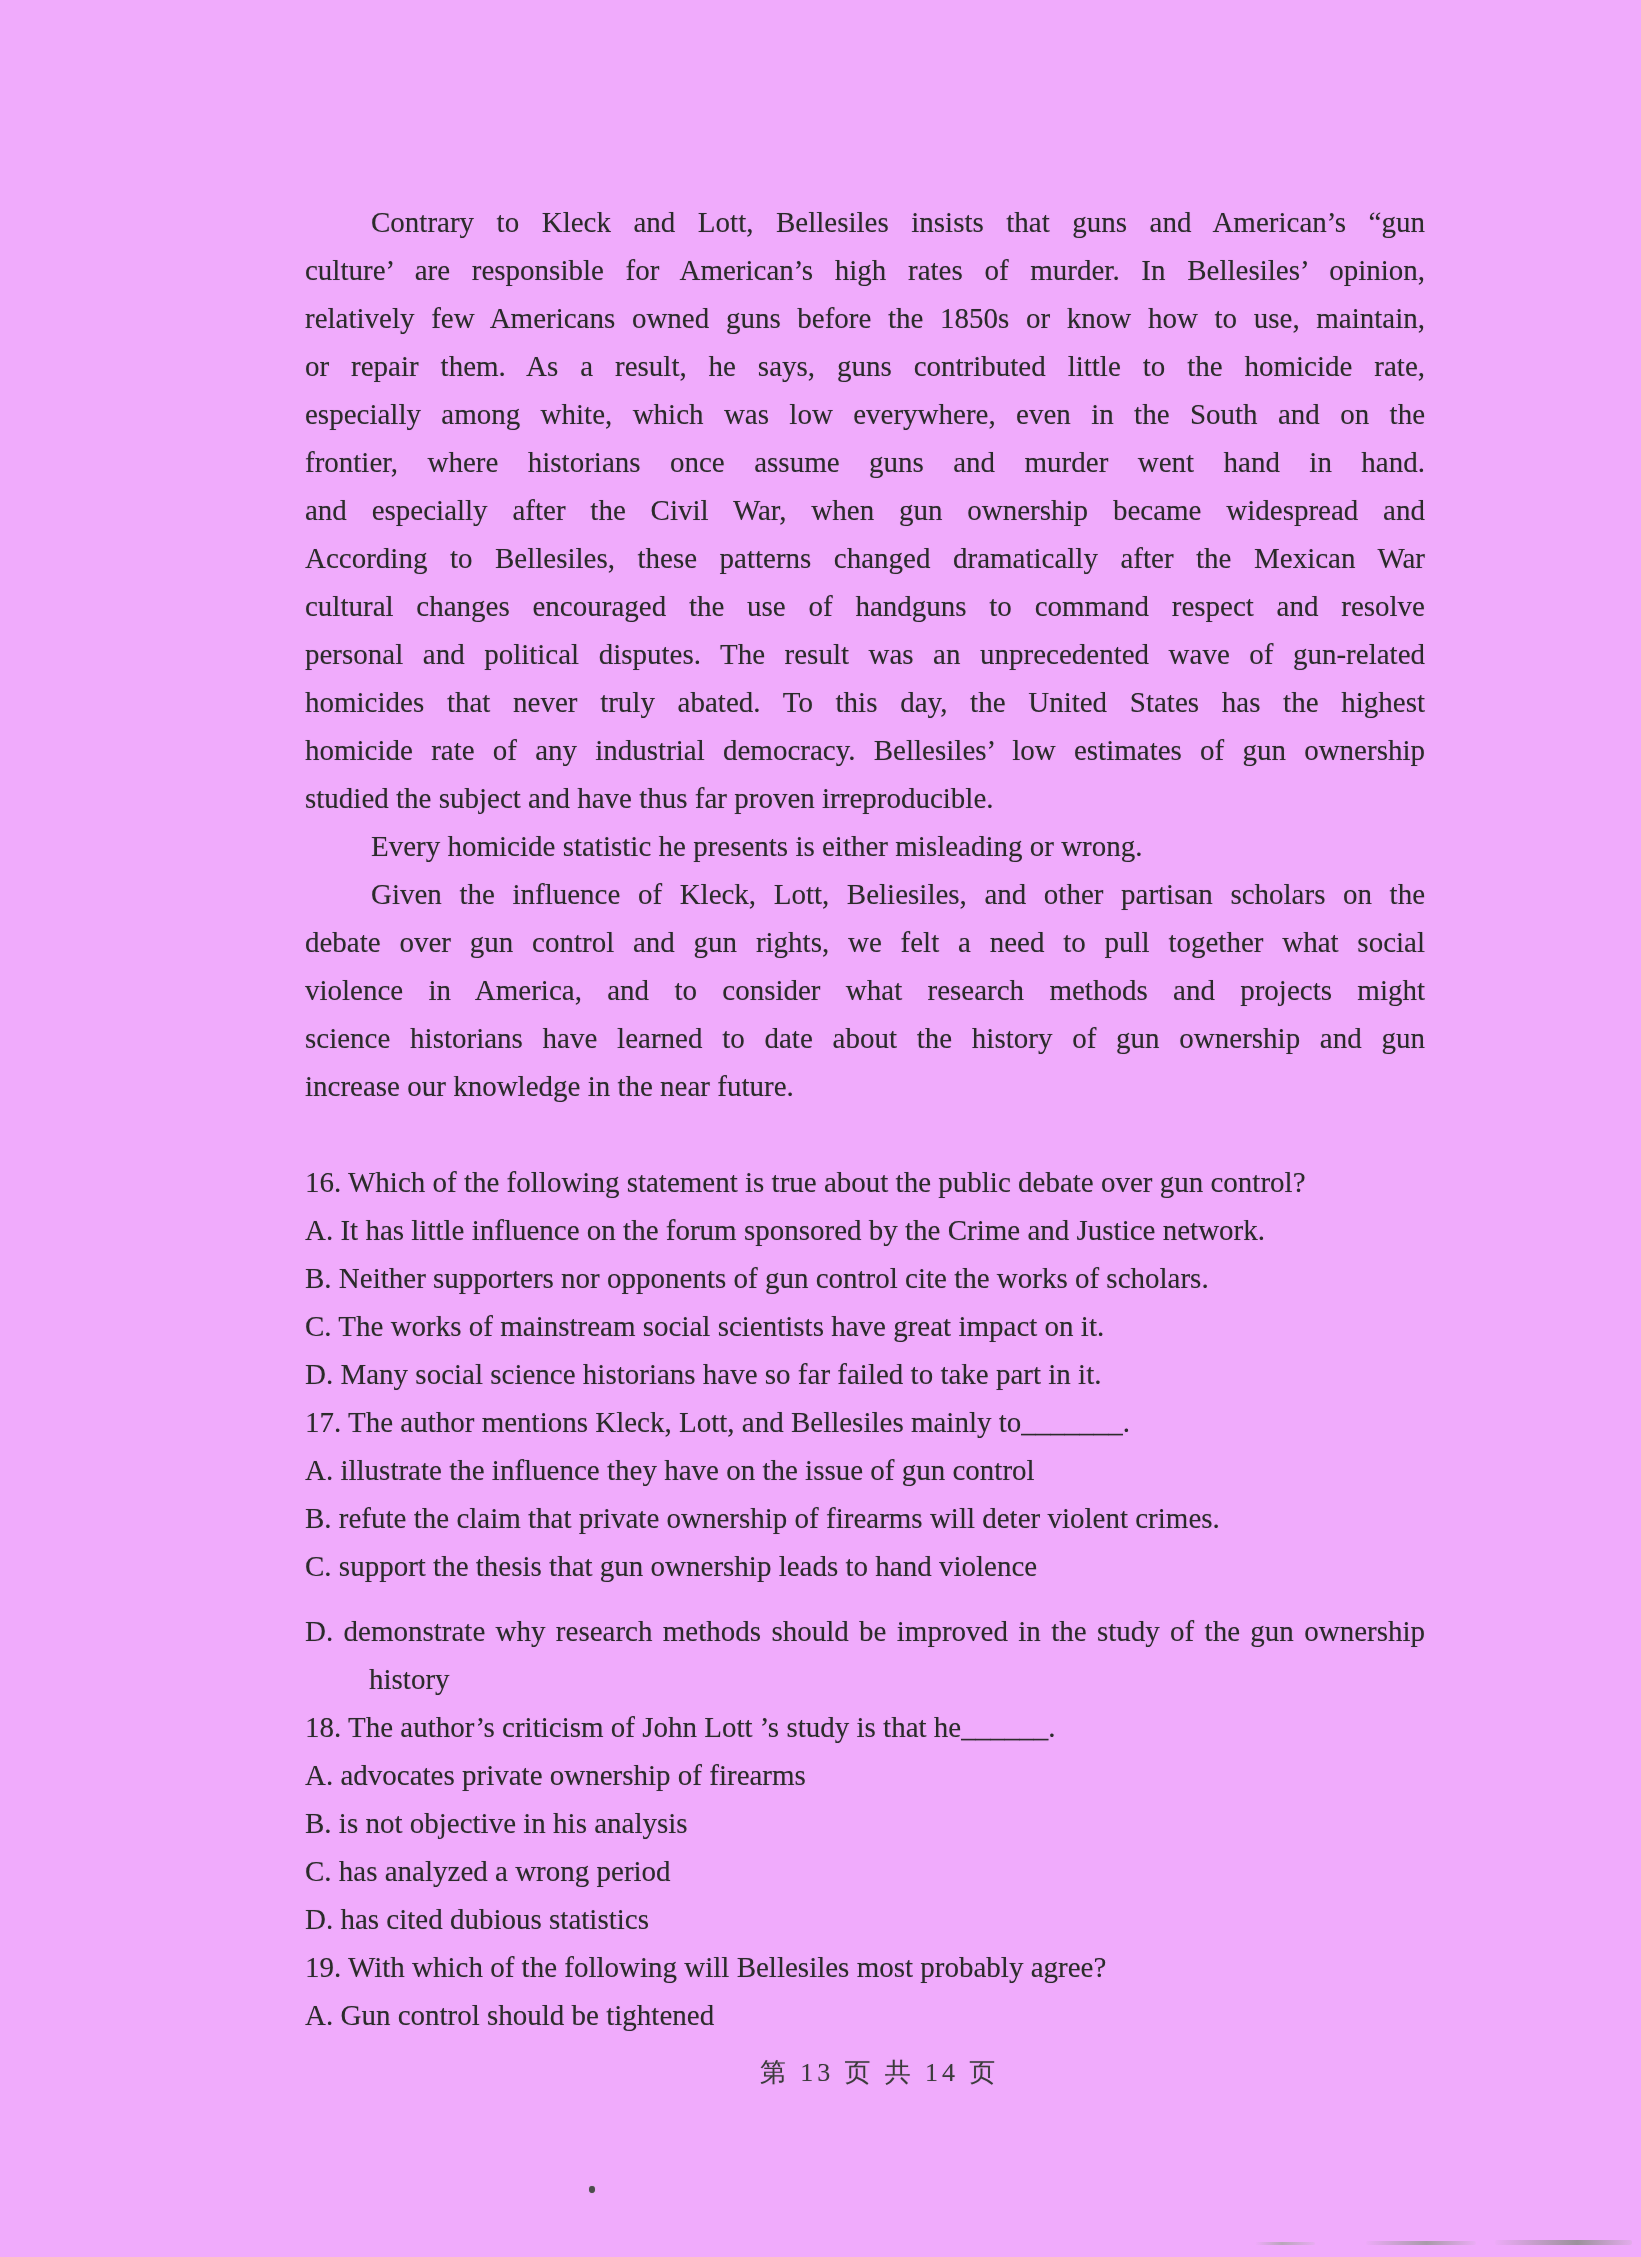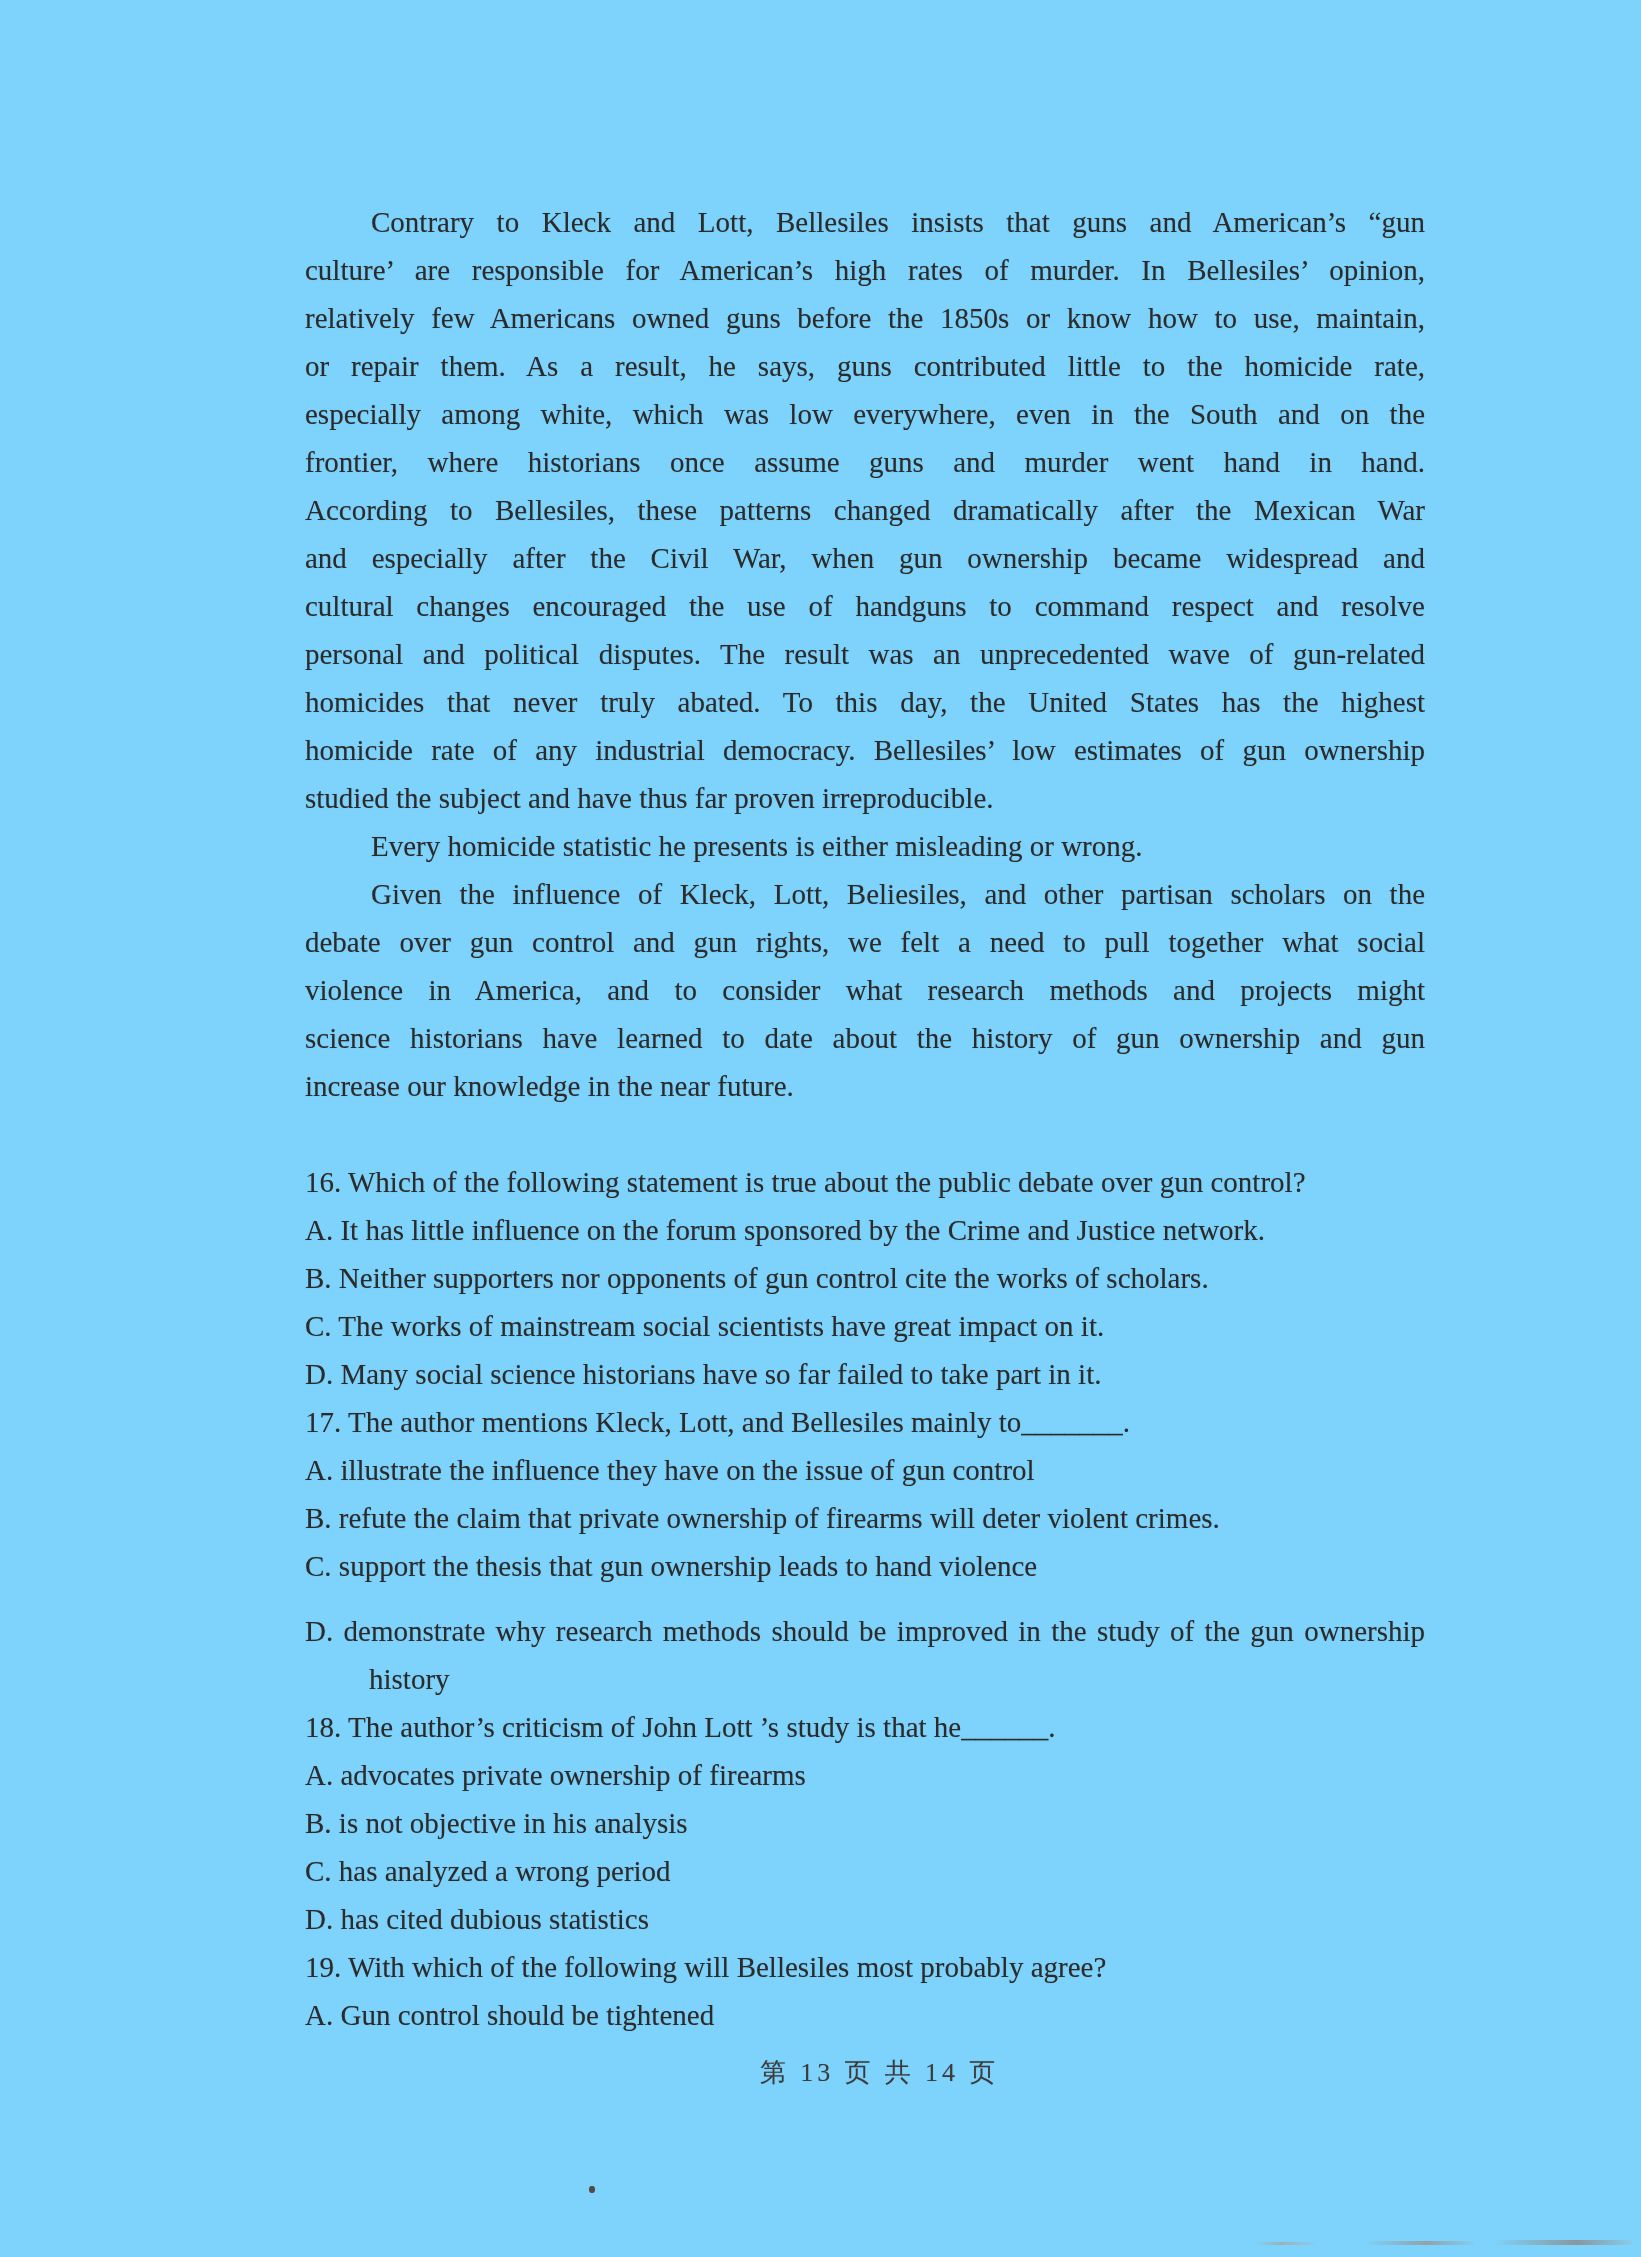--- a/index.html
+++ b/index.html
@@ -1,20 +1,20 @@
 <!DOCTYPE html>
 <html><head>
 <meta charset="utf-8">
 <style>
   html, body { margin: 0; padding: 0; background: #e8e8e8; }
   .page {
     position: relative;
     width: 1641px;
     height: 2257px;
-    background: #7dd3fc;
+    background: #f0abfc;
     overflow: hidden;
     font-family: "Liberation Serif", "DejaVu Serif", serif;
     color: #2b2b2b;
   }
   .doc {
     position: absolute;
     left: 305px;
     top: 198px;
     width: 1120px;
     font-size: 29px;
@@ -71,22 +71,22 @@
 
   <div class="doc">
 
     <div class="para">
       <div class="ln jl ind">Contrary to Kleck and Lott, Bellesiles insists that guns and American’s “gun</div>
       <div class="ln jl">culture’ are responsible for American’s high rates of murder. In Bellesiles’ opinion,</div>
       <div class="ln jl">relatively few Americans owned guns before the 1850s or know how to use, maintain,</div>
       <div class="ln jl">or repair them. As a result, he says, guns contributed little to the homicide rate,</div>
       <div class="ln jl">especially among white, which was low everywhere, even in the South and on the</div>
       <div class="ln jl">frontier, where historians once assume guns and murder went hand in hand.</div>
+      <div class="ln jl">and especially after the Civil War, when gun ownership became widespread and</div>
       <div class="ln jl">According to Bellesiles, these patterns changed dramatically after the Mexican War</div>
-      <div class="ln jl">and especially after the Civil War, when gun ownership became widespread and</div>
       <div class="ln jl">cultural changes encouraged the use of handguns to command respect and resolve</div>
       <div class="ln jl">personal and political disputes. The result was an unprecedented wave of gun-related</div>
       <div class="ln jl">homicides that never truly abated. To this day, the United States has the highest</div>
       <div class="ln jl">homicide rate of any industrial democracy. Bellesiles’ low estimates of gun ownership</div>
       <div class="ln">studied the subject and have thus far proven irreproducible.</div>
     </div>
 
     <div class="para">
       <div class="ln ind">Every homicide statistic he presents is either misleading or wrong.</div>
     </div>

